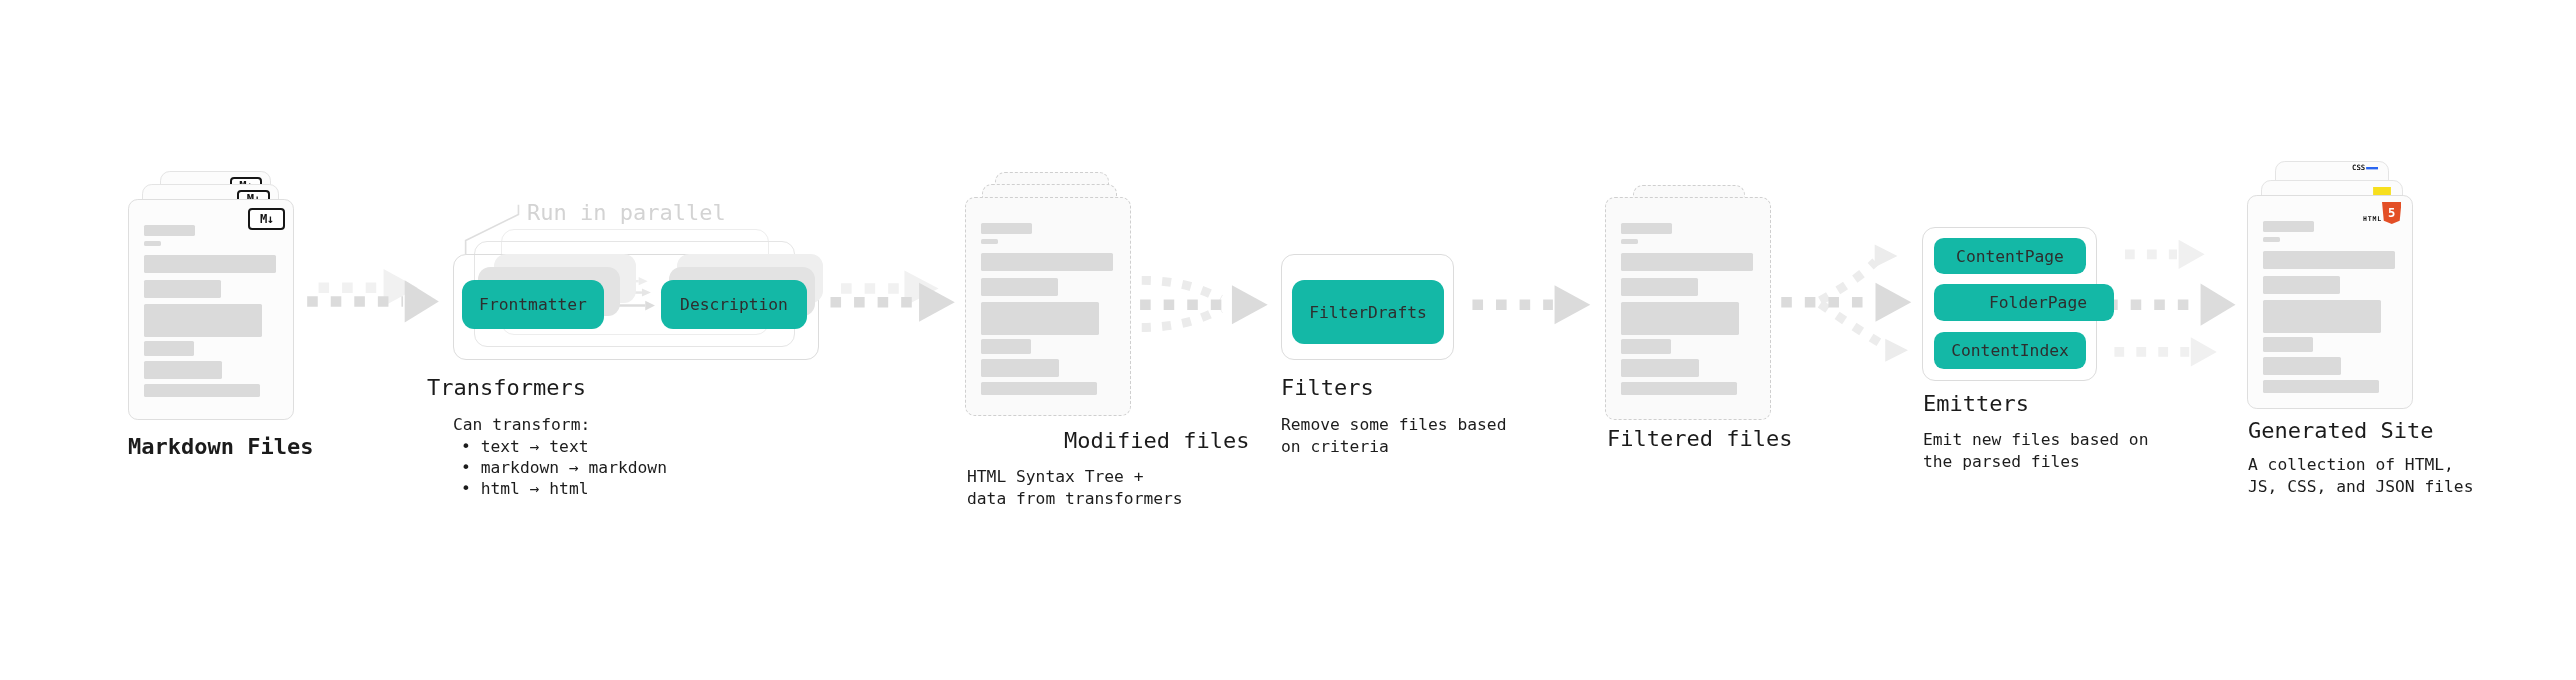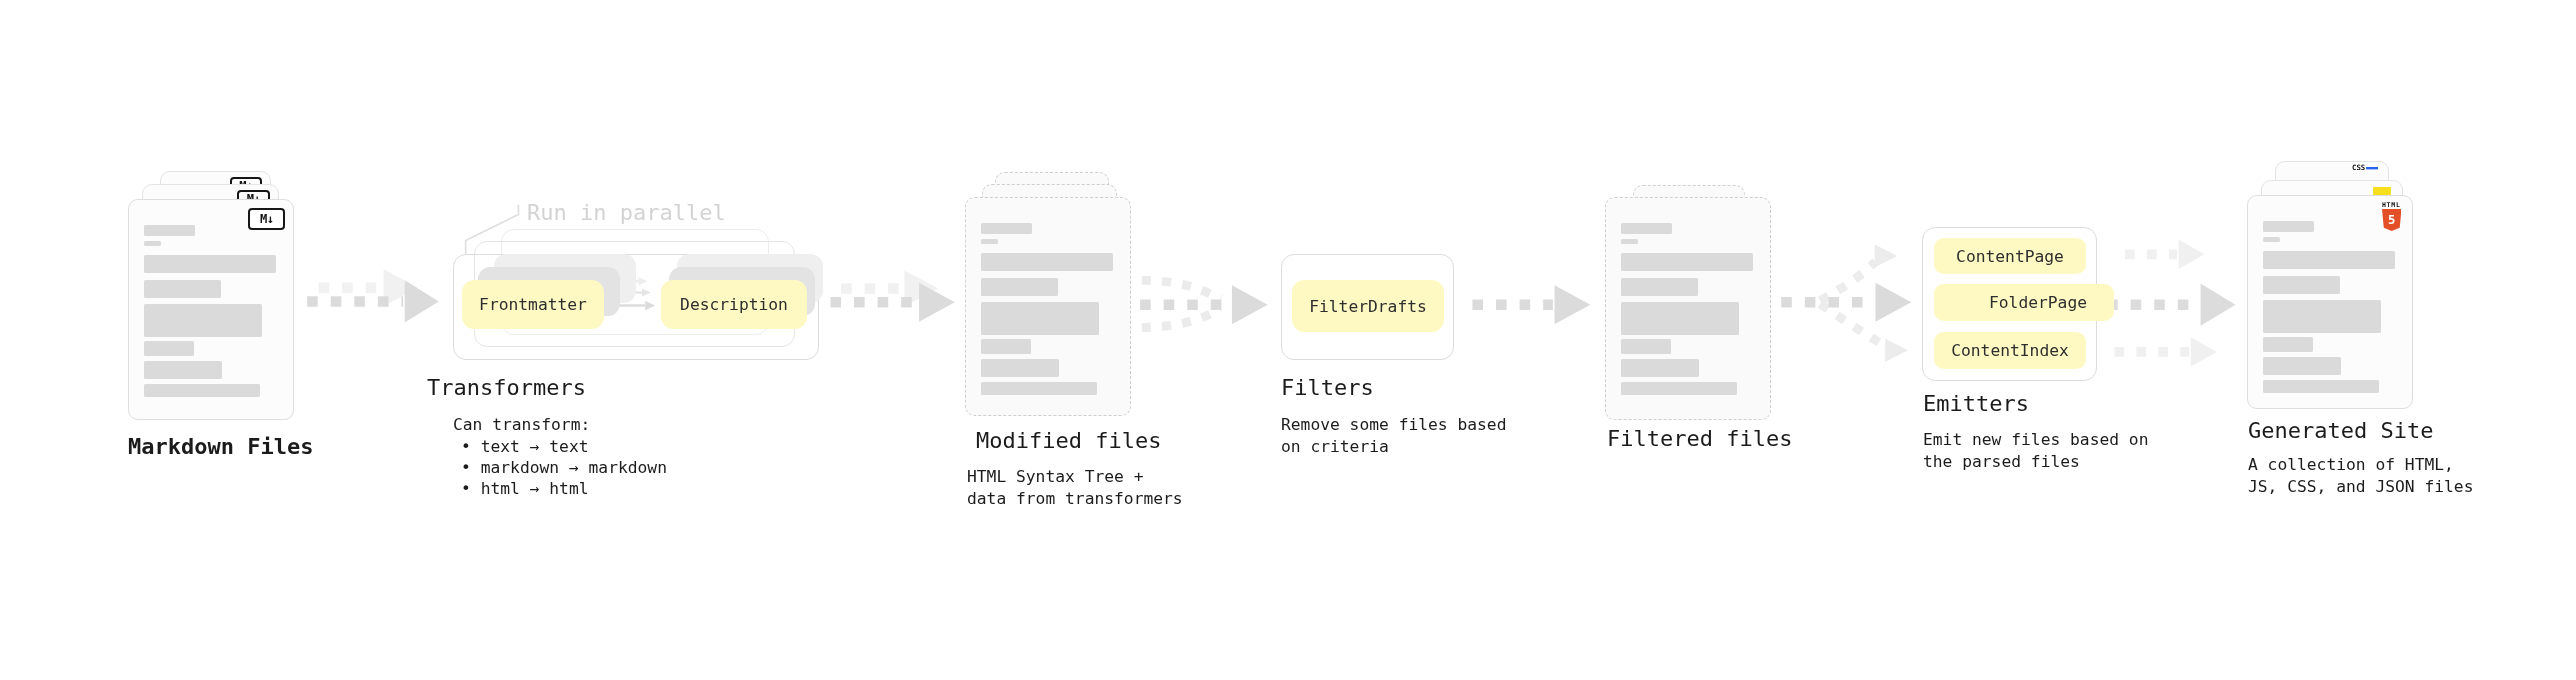--- a/index.html
+++ b/index.html
@@ -13,35 +13,35 @@
   .bar{position:absolute;background:#dadada;border-radius:1.6px;}
   
   .md-icon{position:absolute;border:2.4px solid #161616;border-radius:4.1px;background:#fff;
            display:flex;align-items:center;justify-content:center;
            font-weight:bold;font-size:12.2px;color:#161616;letter-spacing:-0.8px;}
   
   .obox{position:absolute;border:1.6px solid #dcdcdc;border-radius:13px;box-sizing:border-box;background:transparent;}
   .obox.fill{background:#ffffff;}
   .obox.g1{border-color:#e5e5e5;}
   .obox.g2{border-color:#ededed;}
-  .node{position:absolute;background:#fef9c3;border-radius:12.2px;display:flex;align-items:center;justify-content:center;
+  .node{position:absolute;background:#14b8a6;border-radius:12.2px;display:flex;align-items:center;justify-content:center;
         font-size:16.3px;color:#2e2e2e;}
   .node.g1{background:#e3e3e3;}
   .node.g2{background:#efefef;}
   .node.small{border-radius:9.8px;}
   
   .title{position:absolute;font-size:22px;font-weight:500;color:#1b1b1b;white-space:nowrap;}
   .desc{position:absolute;font-size:16.3px;line-height:22px;color:#1c1c1c;white-space:nowrap;}
   .desc .indent{margin-left:8.1px;line-height:21px;}
   .annotation{position:absolute;font-size:22px;color:#d3d3d3;white-space:nowrap;}
   
   .css-icon{position:absolute;display:flex;flex-direction:row;align-items:center;gap:0.8px;}
   .css-icon .t{font-size:7.3px;font-weight:bold;color:#111;line-height:6.5px;}
   .js-icon{position:absolute;}
-  .html5-icon{position:absolute;display:flex;flex-direction:column;align-items:flex-start;}
+  .html5-icon{position:absolute;display:flex;flex-direction:row;align-items:flex-end;}
   .html5-icon .t{font-size:6.5px;font-weight:bold;color:#111;letter-spacing:0.8px;line-height:7.3px;}
 </style>
 </head>
 <body>
 
 <div class="canvas">
 
   <svg class="layer" width="2576" height="681" viewBox="0 0 3170 838">
 
     <g>
@@ -147,30 +147,30 @@
     <div class="card dashed" style="left:965px;top:197px;width:166px;height:219px;z-index:3;">
         <div class="bar" style="left: 15.4px; top: 25px; width: 51px; height: 11.4px;"></div>
         <div class="bar" style="left: 15.4px; top: 41px; width: 17px; height: 4.9px;"></div>
         <div class="bar" style="left: 15.4px; top: 55px; width: 132px; height: 18px;"></div>
         <div class="bar" style="left: 15.4px; top: 80px; width: 77px; height: 18px;"></div>
         <div class="bar" style="left: 15.4px; top: 104px; width: 118px; height: 32.5px;"></div>
         <div class="bar" style="left: 15.4px; top: 141px; width: 50px; height: 14.6px;"></div>
         <div class="bar" style="left: 15.4px; top: 161px; width: 78px; height: 18px;"></div>
         <div class="bar" style="left: 15.4px; top: 184px; width: 116px; height: 13px;"></div>
       </div>
-    <div class="title" style="left:930px;top:428px;padding-left:46px;">Modified files</div>
+    <div class="title" style="left:1018px;top:428px;padding-left:46px;">Modified files</div>
     <div class="desc" style="left:967px;top:466px;">
       <div>HTML Syntax Tree +</div>
       <div>data from transformers</div>
     </div>
   </div>
 
   <div>
     <div class="obox fill" style="left:1281px;top:254px;width:173px;height:106px;z-index:1;"></div>
-    <div class="node" style="left:1292px;top:280px;width:152px;height:52px;z-index:2;">FilterDrafts</div>
+    <div class="node" style="left:1292px;top:280px;width:152px;height:64px;z-index:2;">FilterDrafts</div>
     <div class="title" style="left:1281px;top:375px;">Filters</div>
     <div class="desc" style="left:1281px;top:414px;">
       <div>Remove some files based</div>
       <div>on criteria</div>
     </div>
   </div>
 
   <div>
     <div class="card dashed back" style="left:1633px;top:185px;width:112px;height:221px;z-index:1;"></div>
     <div class="card dashed" style="left:1605px;top:197px;width:166px;height:223px;z-index:2;">

